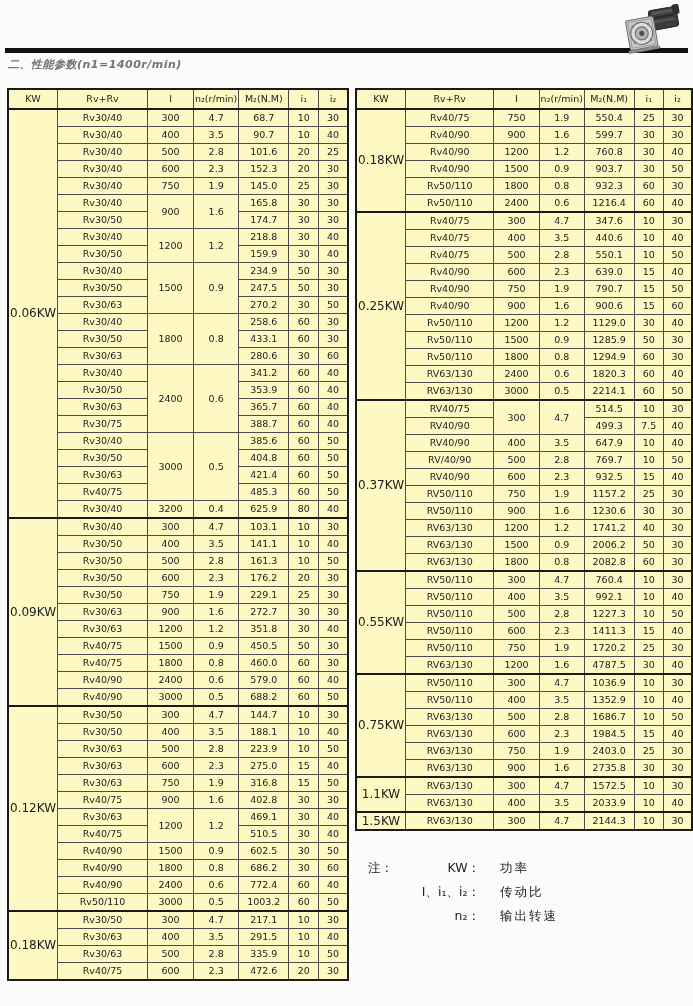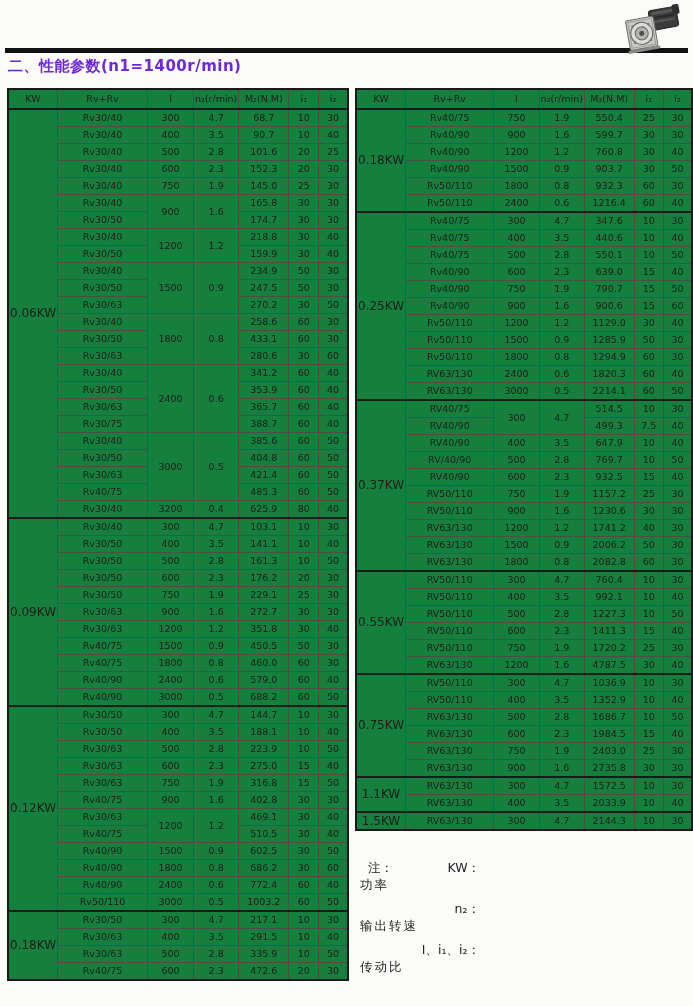--- a/index.html
+++ b/index.html
@@ -7,53 +7,54 @@
     width:693px;height:1006px;position:relative;
     background:#fbfbf9;
     font-family:"DejaVu Sans",sans-serif;
     color:#1b1b1b;
     overflow:hidden;
   }
   .top-rule{position:absolute;left:5px;top:48px;width:683px;height:5px;background:#111;}
   .photo{position:absolute;left:615px;top:4px;width:72px;height:52px;}
   .page-title{
     position:absolute;left:8px;top:57px;
-    font-size:15px;font-weight:bold;letter-spacing:0.5px;color:#6d28d9;
+    font-size:11px;font-weight:bold;letter-spacing:0.5px;color:#737373;
     white-space:nowrap;
+    font-style:italic;
   }
   .tbl-wrap{position:absolute;top:88px;}
   #left-table{left:7px;}
   #right-table{left:355px;}
   table.ptable{
     border-collapse:collapse;table-layout:fixed;
     font-family:"DejaVu Sans",sans-serif;
     font-size:9.5px;color:#1b1b1b;
-    background:#15803d;
+    background:#fef9c3;
     border:2px solid #1a1a1a;
   }
   table.ptable th,table.ptable td{
     border:1px solid #4c4c4c;
     text-align:center;vertical-align:middle;
     padding:0 1px;height:16px;line-height:1.05;
     white-space:nowrap;overflow:hidden;
   }
   table.ptable thead th{
     font-weight:normal;height:18px;
     border-bottom:2px solid #1a1a1a;
   }
   table.ptable tr.sec-start td{border-top:2px solid #1a1a1a;}
   td.kw-cell{font-size:12px;}
   .note{
     position:absolute;left:360px;top:860px;width:320px;
     font-size:12.5px;color:#222;
   }
   .note-prefix{position:absolute;left:8px;top:0;}
-  .note-line{display:flex;margin-bottom:7px;flex-direction:column;}
+  .note-line{display:flex;margin-bottom:7px;}
   .note-term{display:inline-block;width:120px;text-align:right;}
-  .note-def{display:inline-block;margin-left:0;letter-spacing:2px;}
+  .note-def{display:inline-block;margin-left:20px;letter-spacing:2px;}
 </style>
 </head>
 <body>
 
 <div class="top-rule"></div>
 
 <div class="photo">
   <svg width="72" height="52" viewBox="0 0 72 52">
     <g transform="rotate(-10 40 24)">
       <rect x="36" y="6" width="28" height="20" rx="3" fill="#3c3c3c" stroke="#222"></rect>
@@ -858,21 +859,21 @@
   </div>
 
 <div class="note">
   <span class="note-prefix">注：</span>
   <div class="note-lines">
       <div class="note-line">
         <span class="note-term">KW：</span>
         <span class="note-def">功率</span>
       </div>
       <div class="note-line">
+        <span class="note-term">I、i₁、i₂：</span>
+        <span class="note-def">传动比</span>
+      </div>
+      <div class="note-line">
         <span class="note-term">n₂：</span>
         <span class="note-def">输出转速</span>
-      </div>
-      <div class="note-line">
-        <span class="note-term">I、i₁、i₂：</span>
-        <span class="note-def">传动比</span>
       </div>
     </div>
 </div>
 
 </body></html>

